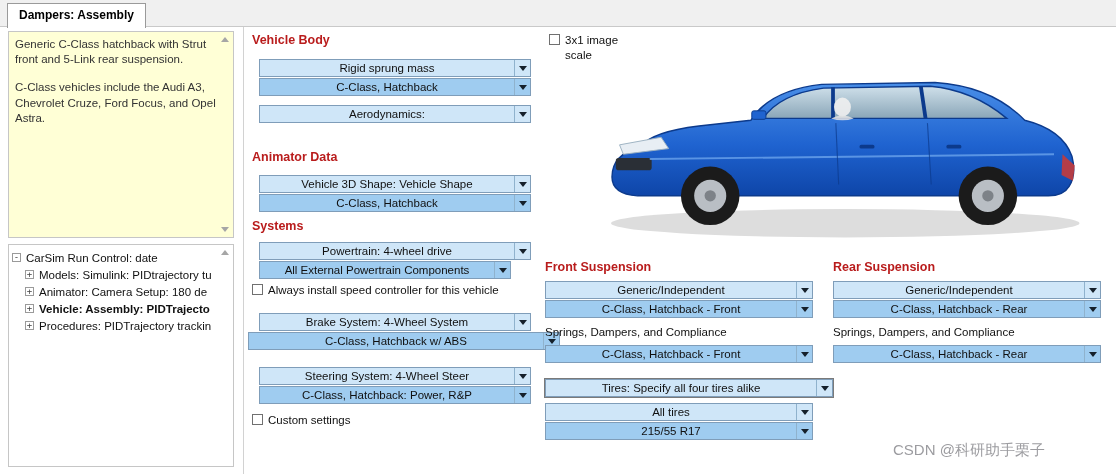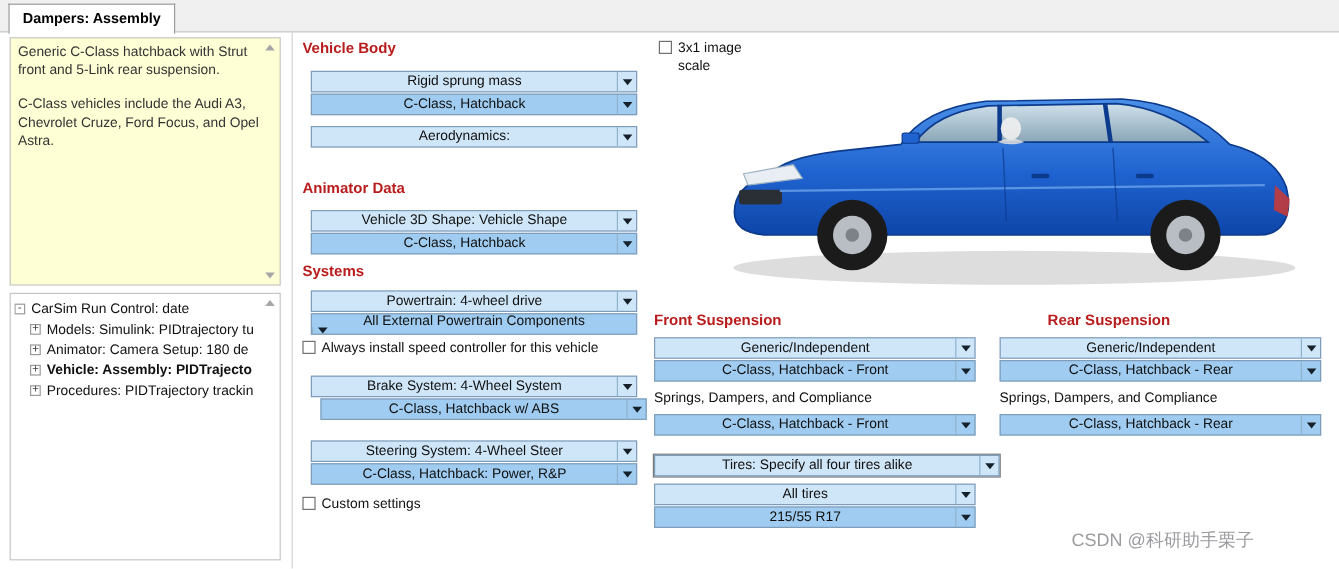--- a/index.html
+++ b/index.html
@@ -127,39 +127,39 @@
   </div>
 
   <div class="h" style="left:252px; top:219px;">Systems</div>
 
   <div class="dd" style="left:259px; top:242px; width:272px;">
     <span class="txt">Powertrain: 4-wheel drive</span>
     <span class="btn">
         <span class="arr"></span>
       </span>
   </div>
-  <div class="dd sel" style="left:259px; top:261px; width:272px;flex-direction:column;">
+  <div class="dd sel" style="left:259px; top:261px; width:252px;">
     <span class="txt">All External Powertrain Components</span>
     <span class="btn">
         <span class="arr"></span>
       </span>
   </div>
 
   <label class="cb" style="left:252px; top:283px; width:290px;">
     <span class="box"></span>
     <span>Always install speed controller for this vehicle</span>
   </label>
 
   <div class="dd" style="left:259px; top:313px; width:272px;">
     <span class="txt">Brake System: 4-Wheel System</span>
     <span class="btn">
         <span class="arr"></span>
       </span>
   </div>
-  <div class="dd sel" style="left:267px; top:332px; width:272px;">
+  <div class="dd sel" style="left:248px; top:332px; width:312px;">
     <span class="txt">C-Class, Hatchback w/ ABS</span>
     <span class="btn">
         <span class="arr"></span>
       </span>
   </div>
 
   <div class="dd" style="left:259px; top:367px; width:272px;">
     <span class="txt">Steering System: 4-Wheel Steer</span>
     <span class="btn">
         <span class="arr"></span>
@@ -234,21 +234,21 @@
       </span>
   </div>
   <div class="plain-label" style="left:545px; top:326px;">Springs, Dampers, and Compliance</div>
   <div class="dd sel" style="left:545px; top:345px; width:268px;">
     <span class="txt">C-Class, Hatchback - Front</span>
     <span class="btn">
         <span class="arr"></span>
       </span>
   </div>
 
-  <div class="h" style="left:833px; top:260px;margin-left:40px;">Rear Suspension</div>
+  <div class="h" style="left:833px; top:260px;">Rear Suspension</div>
   <div class="dd" style="left:833px; top:281px; width:268px;">
     <span class="txt">Generic/Independent</span>
     <span class="btn">
         <span class="arr"></span>
       </span>
   </div>
   <div class="dd sel" style="left:833px; top:300px; width:268px;">
     <span class="txt">C-Class, Hatchback - Rear</span>
     <span class="btn">
         <span class="arr"></span>

